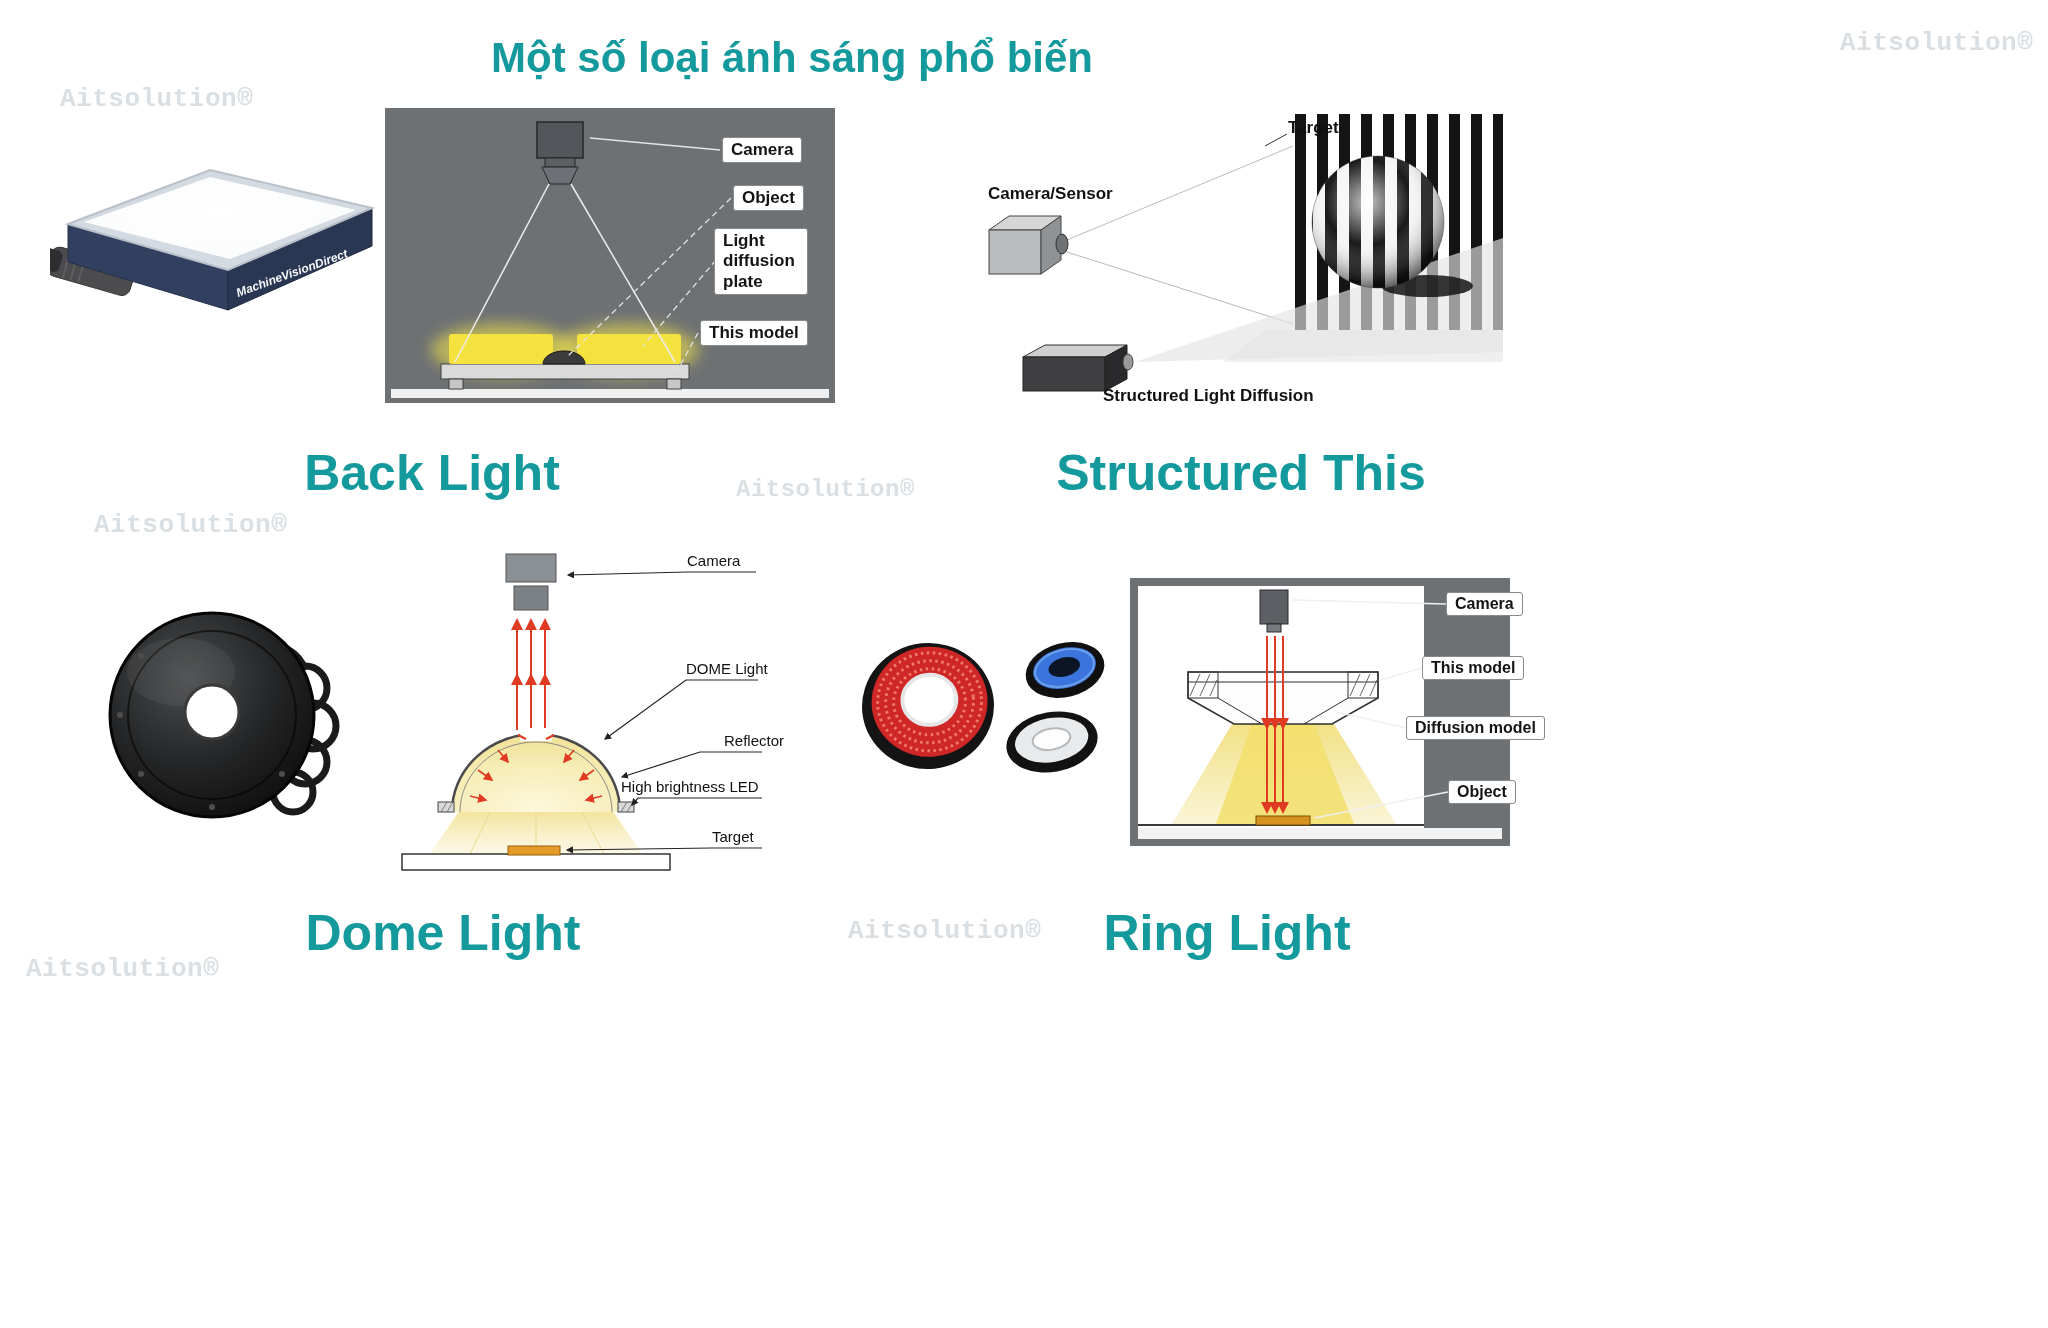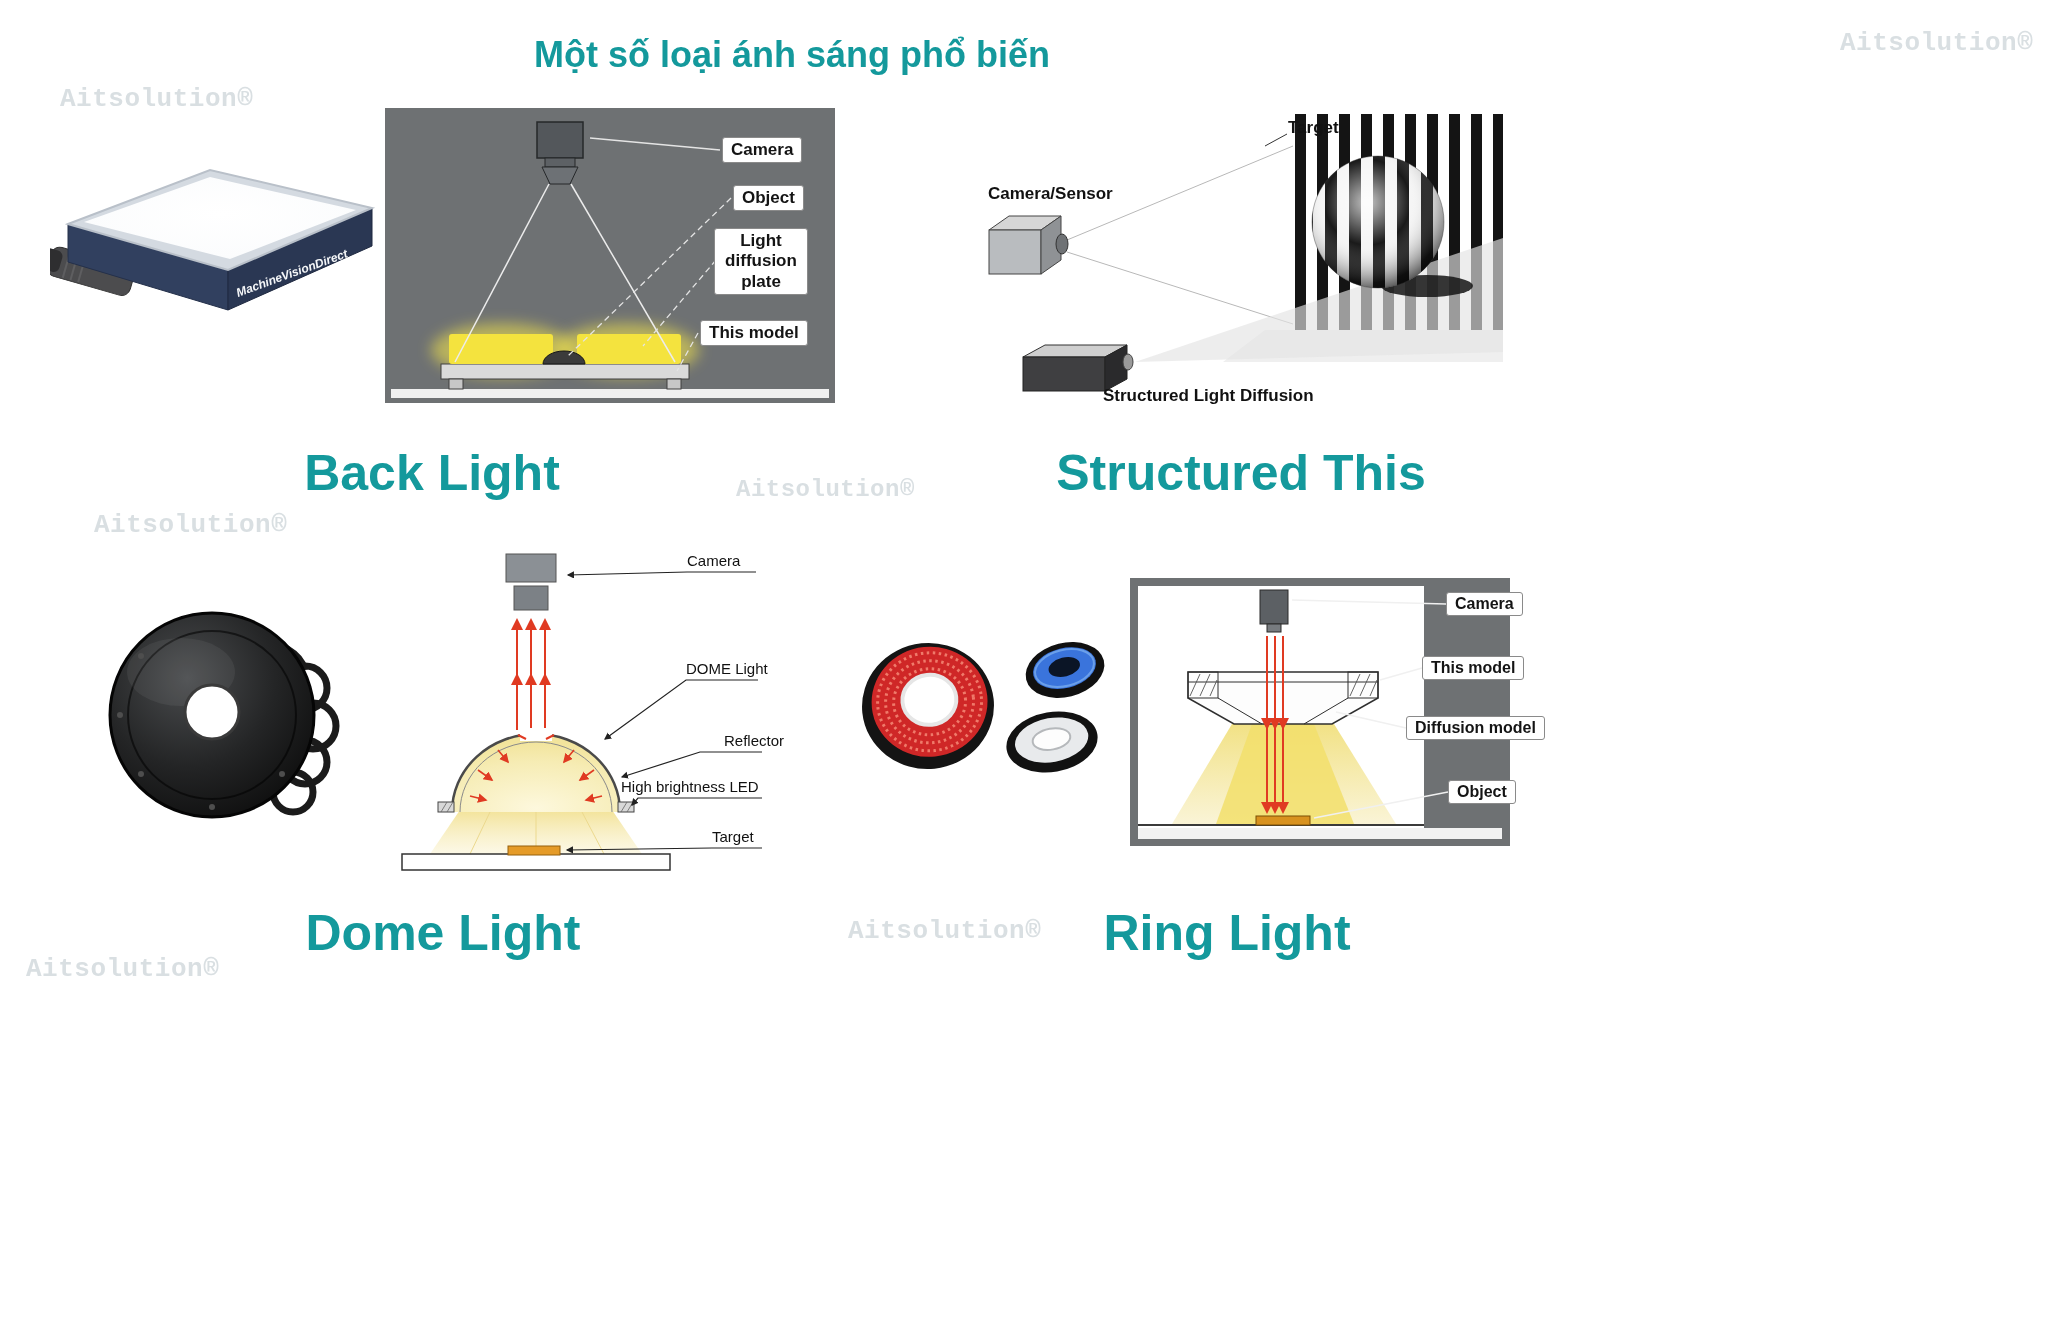--- a/index.html
+++ b/index.html
@@ -7,38 +7,38 @@
   body {
     position:relative;
     background:#ffffff;
     font-family:"Liberation Sans", sans-serif;
     overflow:hidden;
   }
   .canvas { position:absolute; left:0; top:0; width:2048px; height:1328px; background:#fff; }
   .abs { position:absolute; }
   .title {
     position:absolute; left:392px; top:34px; width:800px;
-    text-align:center; font-size:36px; font-weight:700; color:#14999c;
+    text-align:center; font-size:42px; font-weight:700; color:#14999c;
   }
   .caption {
     position:absolute; width:400px; text-align:center;
     font-size:50px; font-weight:700; color:#14999c; line-height:1.1;
   }
   .wm {
     position:absolute; font-size:26px; font-weight:700;
     color:#d9dfe2; letter-spacing:.5px; white-space:nowrap;font-family:Liberation Mono, monospace;
   }
   .wm.small { font-size:24px; }
   
   .dbox {
     position:absolute; background:#fff; border:1px solid #8a8a8a; border-radius:3px;
     padding:2px 8px; font-size:17px; font-weight:600; color:#141414; line-height:1.2;
     white-space:nowrap;
   }
-  .dbox.wrap { white-space:normal; text-align:center; }
+  .dbox.wrap { white-space:normal; text-align:left; }
   .rbox {
     position:absolute; background:#fff; border:1px solid #8a8a8a; border-radius:3px;
     padding:2px 8px; font-size:16px; font-weight:600; color:#141414; white-space:nowrap;
   }
   
   .slabel { position:absolute; font-size:17px; font-weight:700; color:#111; white-space:nowrap; }
   
   .dome-label { position:absolute; font-size:15px; font-weight:500; color:#111; white-space:nowrap; }
 </style>
 </head>

